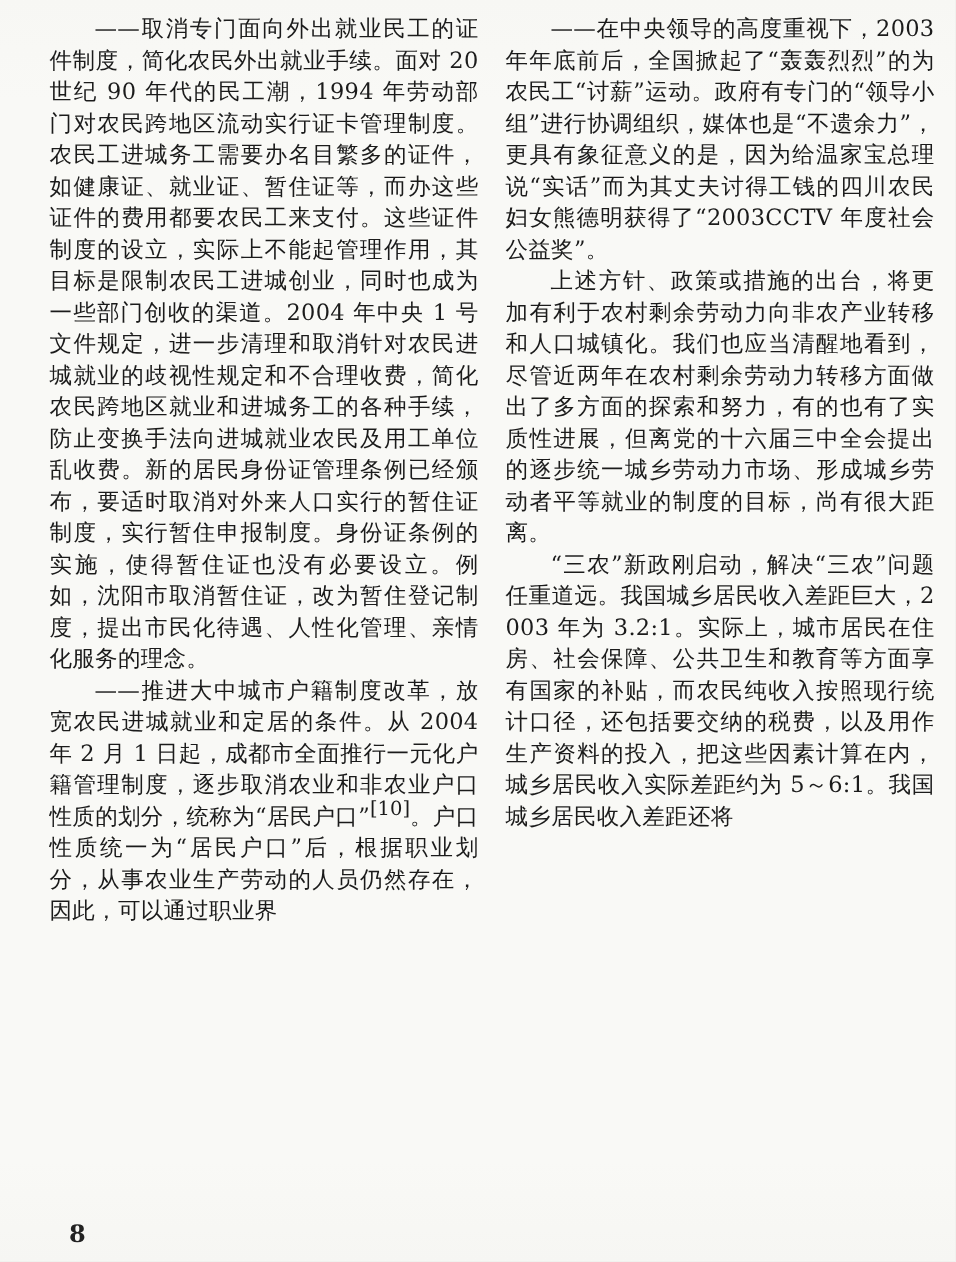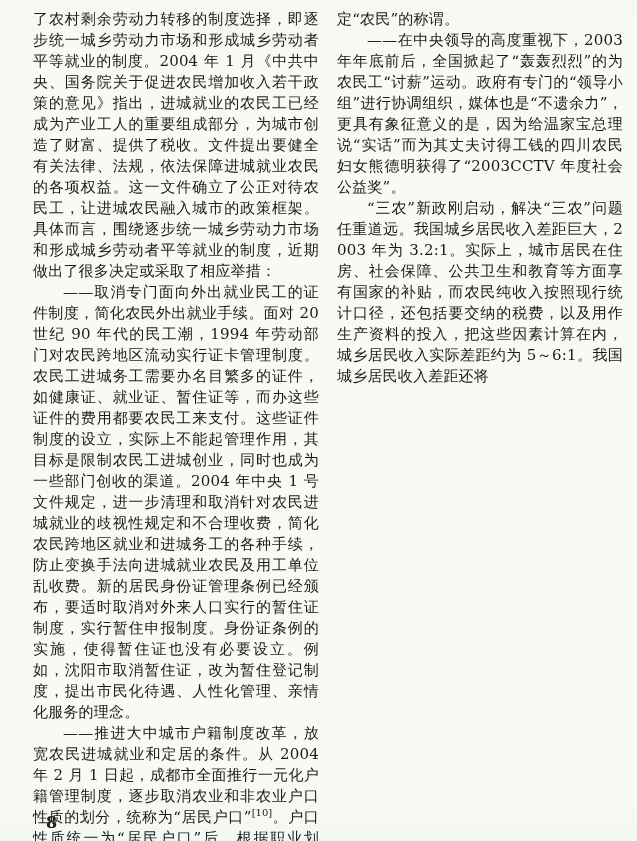--- a/index.html
+++ b/index.html
@@ -34,48 +34,47 @@
     line-height: 21px;
     text-align: justify;
     text-justify: inter-ideograph;
     letter-spacing: 0.2px;
     word-break: break-all;
   }
   p.para.indented {
     text-indent: 2em;
   }
   sup.cite {
-    font-size: 10px;
+    font-size: 13px;
     line-height: 0;
     vertical-align: super;
     letter-spacing: 0;
   }
   .page-number {
     position: absolute;
     left: 46px;
     bottom: 9px;
     font-size: 16px;
     font-weight: bold;
     color: #222;
   }
 </style>
 </head>
 <body>
 
 <div class="page">
   <div class="columns">
 
     <div class="col">
-      <p class="para">了农村剩余劳动力转移的制度选择，即逐步统一城乡劳动力市场和形成城乡劳动者平等就业的制度。2004 年 1 月《中共中央、国务院关于促进农民增加收入若干政策的意见》指出，进城就业的农民工已经成为产业工人的重要组成部分，为城市创造了财富、提供了税收。文件提出要健全有关法律、法规，依法保障进城就业农民的各项权益。这一文件确立了公正对待农民工，让进城农民融入城市的政策框架。具体而言，围绕逐步统一城乡劳动力市场和形成城乡劳动者平等就业的制度，近期做出了很多决定或采取了相应举措：</p>
       <p class="para indented">——取消专门面向外出就业民工的证件制度，简化农民外出就业手续。面对 20 世纪 90 年代的民工潮，1994 年劳动部门对农民跨地区流动实行证卡管理制度。农民工进城务工需要办名目繁多的证件，如健康证、就业证、暂住证等，而办这些证件的费用都要农民工来支付。这些证件制度的设立，实际上不能起管理作用，其目标是限制农民工进城创业，同时也成为一些部门创收的渠道。2004 年中央 1 号文件规定，进一步清理和取消针对农民进城就业的歧视性规定和不合理收费，简化农民跨地区就业和进城务工的各种手续，防止变换手法向进城就业农民及用工单位乱收费。新的居民身份证管理条例已经颁布，要适时取消对外来人口实行的暂住证制度，实行暂住申报制度。身份证条例的实施，使得暂住证也没有必要设立。例如，沈阳市取消暂住证，改为暂住登记制度，提出市民化待遇、人性化管理、亲情化服务的理念。</p>
       <p class="para indented"><span>——推进大中城市户籍制度改革，放宽农民进城就业和定居的条件。从 2004 年 2 月 1 日起，成都市全面推行一元化户籍管理制度，逐步取消农业和非农业户口性质的划分，统称为“居民户口”</span><sup class="cite">[10]</sup><span>。户口性质统一为“居民户口”后，根据职业划分，从事农业生产劳动的人员仍然存在，因此，可以通过职业界</span></p>
     </div>
 
     <div class="col">
-      <p class="para">定“农民”的称谓。</p>
       <p class="para indented">——在中央领导的高度重视下，2003 年年底前后，全国掀起了“轰轰烈烈”的为农民工“讨薪”运动。政府有专门的“领导小组”进行协调组织，媒体也是“不遗余力”，更具有象征意义的是，因为给温家宝总理说“实话”而为其丈夫讨得工钱的四川农民妇女熊德明获得了“2003CCTV 年度社会公益奖”。</p>
+      <p class="para indented">上述方针、政策或措施的出台，将更加有利于农村剩余劳动力向非农产业转移和人口城镇化。我们也应当清醒地看到，尽管近两年在农村剩余劳动力转移方面做出了多方面的探索和努力，有的也有了实质性进展，但离党的十六届三中全会提出的逐步统一城乡劳动力市场、形成城乡劳动者平等就业的制度的目标，尚有很大距离。</p>
       <p class="para indented">“三农”新政刚启动，解决“三农”问题任重道远。我国城乡居民收入差距巨大，2003 年为 3.2:1。实际上，城市居民在住房、社会保障、公共卫生和教育等方面享有国家的补贴，而农民纯收入按照现行统计口径，还包括要交纳的税费，以及用作生产资料的投入，把这些因素计算在内，城乡居民收入实际差距约为 5～6:1。我国城乡居民收入差距还将</p>
     </div>
 
   </div>
 
   <div class="page-number">8</div>
 </div>
 
 </body></html>

